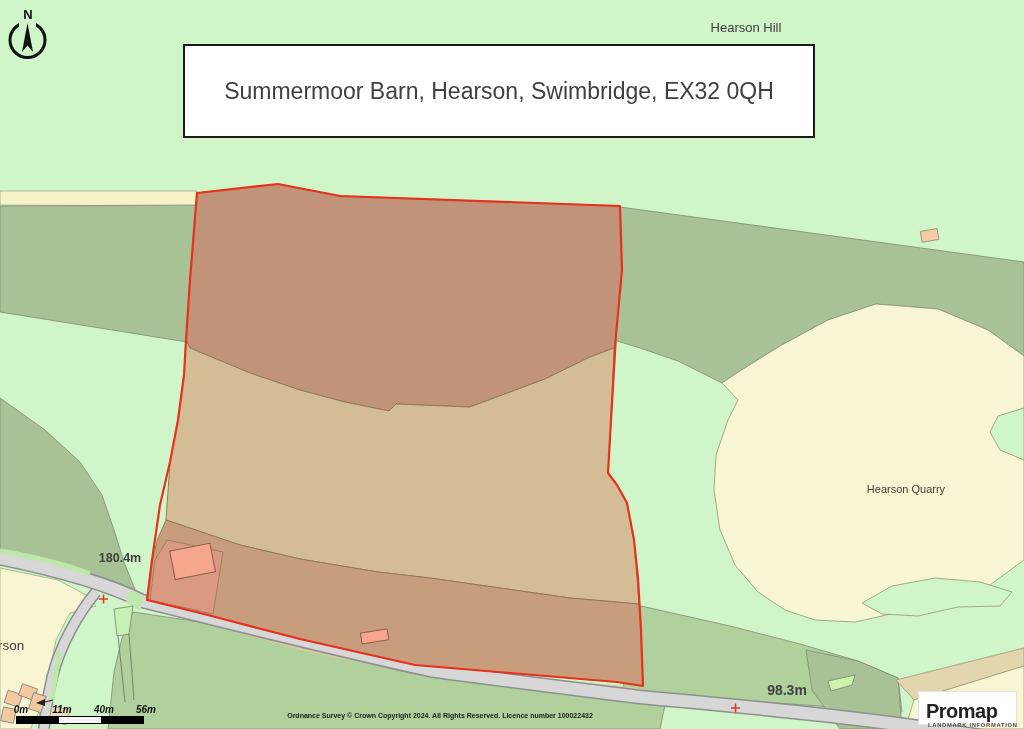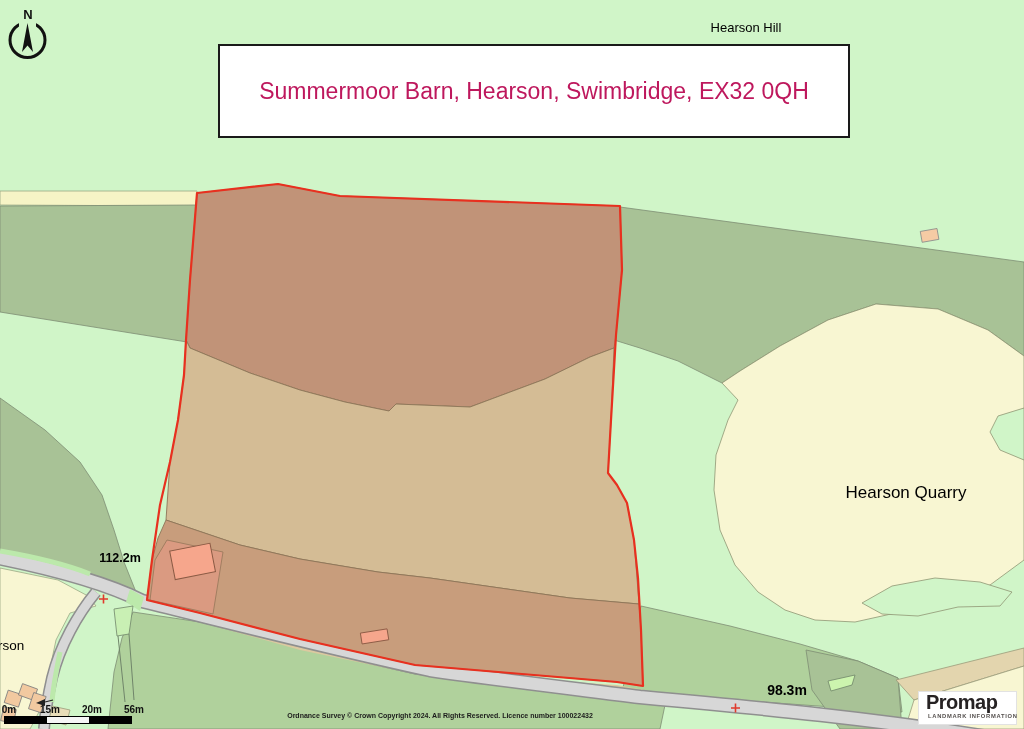--- a/index.html
+++ b/index.html
@@ -9,58 +9,58 @@
     font-family:"Liberation Sans", sans-serif;
     -webkit-font-smoothing:antialiased;
   }
   .stage svg.map{position:absolute;inset:0;}
   .overlay{position:absolute;}
   
   .title-box{
     left:183px;top:44px;width:632px;height:94px;
     background:#ffffff;border:2px solid #1a1a1a;box-sizing:border-box;
     display:flex;flex-direction:column;align-items:center;justify-content:center;
-    color:#be185d;font-size:23px;line-height:30px;text-align:center;white-space:nowrap;margin-left:35px;
+    color:#404040;font-size:23px;line-height:30px;text-align:center;white-space:nowrap;
   }
   
-  .map-label{position:absolute;color:#000000;white-space:nowrap;}
+  .map-label{position:absolute;color:#404040;white-space:nowrap;}
   .centered{transform:translateX(-50%);}
   .lbl-hill{left:746px;top:20px;font-size:13px;}
-  .lbl-quarry{left:906px;top:483px;font-size:17px;}
+  .lbl-quarry{left:906px;top:483px;font-size:11px;}
   .lbl-h1{left:120px;top:551px;font-size:12.5px;font-weight:bold;}
   .lbl-h2{left:752px;top:682px;font-size:14px;font-weight:bold;margin-left:35px;}
   .lbl-rson{left:-2px;top:638px;font-size:13.5px;}
   
   .north{left:6px;top:6px;width:46px;height:58px;}
   .north .n-letter{
     position:absolute;left:14px;top:2px;width:16px;text-align:center;
     font-size:13px;font-weight:bold;color:#111;background:#d0f5c8;line-height:14px;
   }
   
-  .scalebar{left:4px;top:704px;width:132px;height:22px;}
+  .scalebar{left:16px;top:704px;width:132px;height:22px;font-style:italic;}
   .scalebar .tick{
     position:absolute;top:0;transform:translateX(-50%);
     font-size:10px;font-weight:bold;color:#111;
   }
   .scalebar .bar{
     position:absolute;left:0;top:12px;width:126px;height:6px;
     border:1px solid #000;display:flex;
   }
   .scalebar .seg{width:42px;height:100%;}
   .seg.dark{background:#000;}
   .seg.light{background:#f5f5f5;}
   
   .copyright{
     left:440px;top:712px;transform:translateX(-50%);
     font-size:7px;font-weight:bold;color:#1b1b1b;white-space:nowrap;
   }
   
   .promap{
     left:918px;top:691px;width:99px;height:34px;background:#ffffff;
-    border:1px solid #e2e2e2;box-sizing:border-box;padding:0 0 0 7px;
+    border:1px solid #e2e2e2;box-sizing:border-box;padding:9px 0 0 7px;
   }
   .promap .brand{
     font-size:20px;line-height:21px;font-weight:bold;letter-spacing:-0.5px;color:#262223;
   }
   .promap .sub{display:flex;align-items:center;margin-top:0px;}
   .promap .dot{width:5px;height:5px;background:#f7a600;border-radius:1px;margin-right:2px;}
   .promap .sub-text{
     font-size:5.8px;font-weight:bold;letter-spacing:0.7px;color:#55504e;white-space:nowrap;
   }
 </style>
@@ -148,28 +148,28 @@
     </svg>
     <span class="n-letter">N</span>
   </div>
 
   <div class="overlay title-box">
     <div>Summermoor Barn, Hearson, Swimbridge, EX32 0QH</div>
   </div>
 
   <div class="map-label centered lbl-hill">Hearson Hill</div>
   <div class="map-label centered lbl-quarry">Hearson Quarry</div>
-  <div class="map-label centered lbl-h1">112.2m</div>
+  <div class="map-label centered lbl-h1">180.4m</div>
   <div class="map-label centered lbl-h2">98.3m</div>
   <div class="map-label lbl-rson">rson</div>
 
   <div class="overlay scalebar">
     <span class="tick" style="left:5px">0m</span>
-    <span class="tick" style="left:46px">15m</span>
-    <span class="tick" style="left:88px">20m</span>
+    <span class="tick" style="left:46px">11m</span>
+    <span class="tick" style="left:88px">40m</span>
     <span class="tick" style="left:130px">56m</span>
     <div class="bar">
       <div class="seg dark"></div>
       <div class="seg light"></div>
       <div class="seg dark"></div>
     </div>
   </div>
 
   <div class="overlay copyright">Ordnance Survey © Crown Copyright 2024. All Rights Reserved. Licence number 100022432</div>
 

